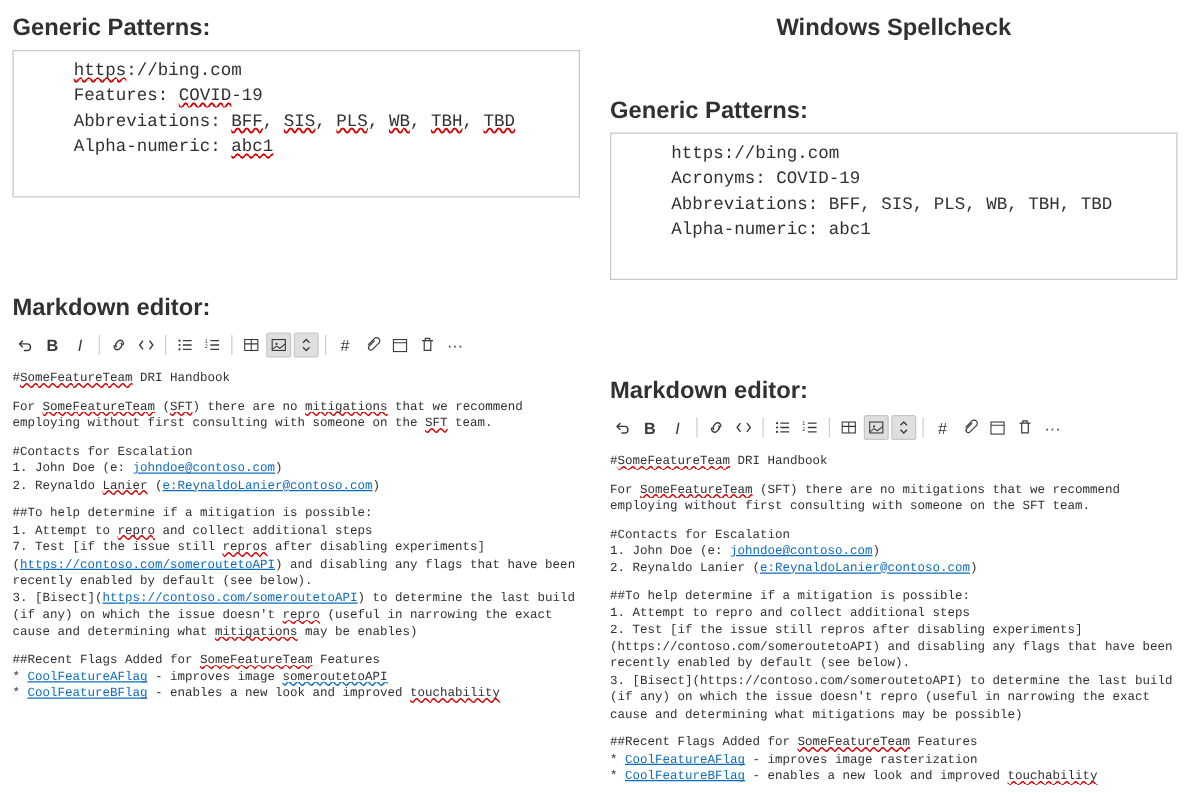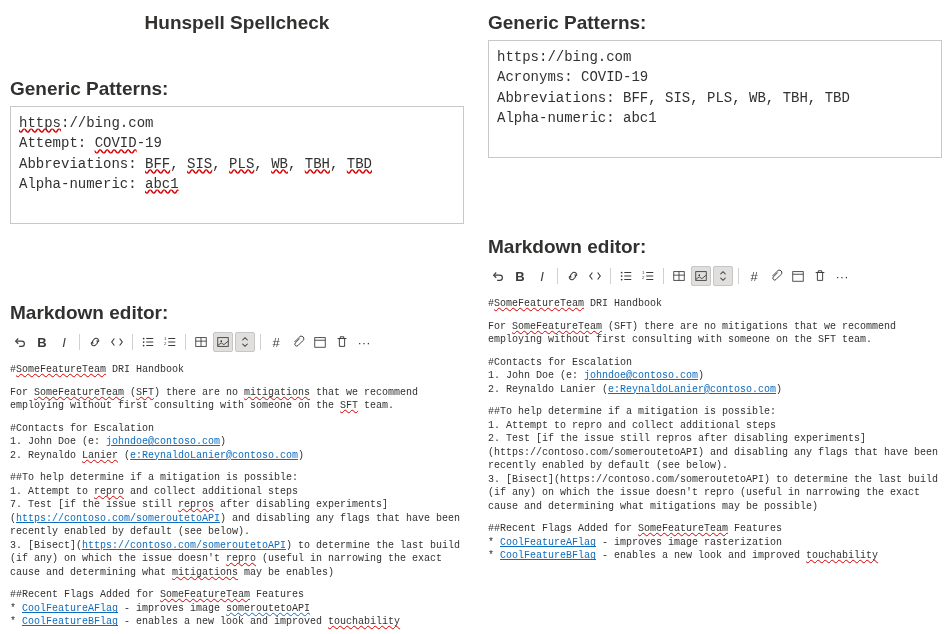--- a/index.html
+++ b/index.html
@@ -35,21 +35,21 @@
   }
   .patterns-box {
     border: 1px solid #c8c8c8;
     padding: 6px 8px 6px 8px;
     font-family: Consolas, "Courier New", monospace;
     font-size: 14px;
     line-height: 1.45;
     margin-bottom: 78px;
     min-height: 118px;
   }
-  .patterns-box .line { white-space: nowrap; }
+  .patterns-box .line { white-space: nowrap; margin-left: 40px; }
   .sq-red {
     text-decoration: underline wavy #d40000;
     text-decoration-skip-ink: none;
   }
   .sq-blue {
     text-decoration: underline wavy #0f6cbd;
     text-decoration-skip-ink: none;
   }
   .toolbar {
     display: flex;
@@ -93,29 +93,28 @@
   .md-body p { margin: 0 0 9px 0; }
   .md-body .tight { margin: 0; }
   .lnk { color: #0f6cbd; text-decoration: underline; }
 </style>
 </head>
 <body>
 
 <div class="page">
 
   <div class="col">
-    <h2 class="main-title">Hunspell Spellcheck</h2>
 
     <div class="section-label">Generic Patterns:</div>
     <div class="patterns-box">
       <div class="line">
         <span class="sq-red">https</span><span>://bing.com</span>
       </div>
       <div class="line">
-        <span>Attempt: </span><span class="sq-red">COVID</span><span>-19</span>
+        <span>Features: </span><span class="sq-red">COVID</span><span>-19</span>
       </div>
       <div class="line">
         <span>Abbreviations: </span><span class="sq-red">BFF</span><span>, </span><span class="sq-red">SIS</span><span>, </span><span class="sq-red">PLS</span><span>, </span><span class="sq-red">WB</span><span>, </span><span class="sq-red">TBH</span><span>, </span><span class="sq-red">TBD</span>
       </div>
       <div class="line">
         <span>Alpha-numeric: </span><span class="sq-red">abc1</span>
       </div>
     </div>
 
     <div class="section-label">Markdown editor:</div>
@@ -212,20 +211,21 @@
       <p class="tight"><span>1. Attempt to </span><span class="sq-red">repro</span><span> and collect additional steps</span></p>
       <p class="tight"><span>7. Test [if the issue still </span><span class="sq-red">repros</span><span> after disabling experiments](</span><span class="lnk">https://contoso.com/someroutetoAPI</span><span>) and disabling any flags that have been recently enabled by default (see below).</span></p>
       <p><span>3. [Bisect](</span><span class="lnk">https://contoso.com/someroutetoAPI</span><span>) to determine the last build (if any) on which the issue doesn't </span><span class="sq-red">repro</span><span> (useful in narrowing the exact cause and determining what </span><span class="sq-red">mitigations</span><span> may be enables)</span></p>
       <p class="tight"><span>##Recent Flags Added for </span><span class="sq-red">SomeFeatureTeam</span><span> Features</span></p>
       <p class="tight"><span>* </span><span class="lnk sq-red">CoolFeatureAFlag</span><span> - improves image </span><span class="sq-blue">someroutetoAPI</span></p>
       <p class="tight"><span>* </span><span class="lnk sq-red">CoolFeatureBFlag</span><span> - enables a new look and improved </span><span class="sq-red">touchability</span></p>
     </div>
   </div>
 
   <div class="col">
+    <h2 class="main-title">Windows Spellcheck</h2>
 
     <div class="section-label">Generic Patterns:</div>
     <div class="patterns-box">
       <div class="line">https://bing.com</div>
       <div class="line">Acronyms: COVID-19</div>
       <div class="line">Abbreviations: BFF, SIS, PLS, WB, TBH, TBD</div>
       <div class="line">Alpha-numeric: abc1</div>
     </div>
 
     <div class="section-label">Markdown editor:</div>

